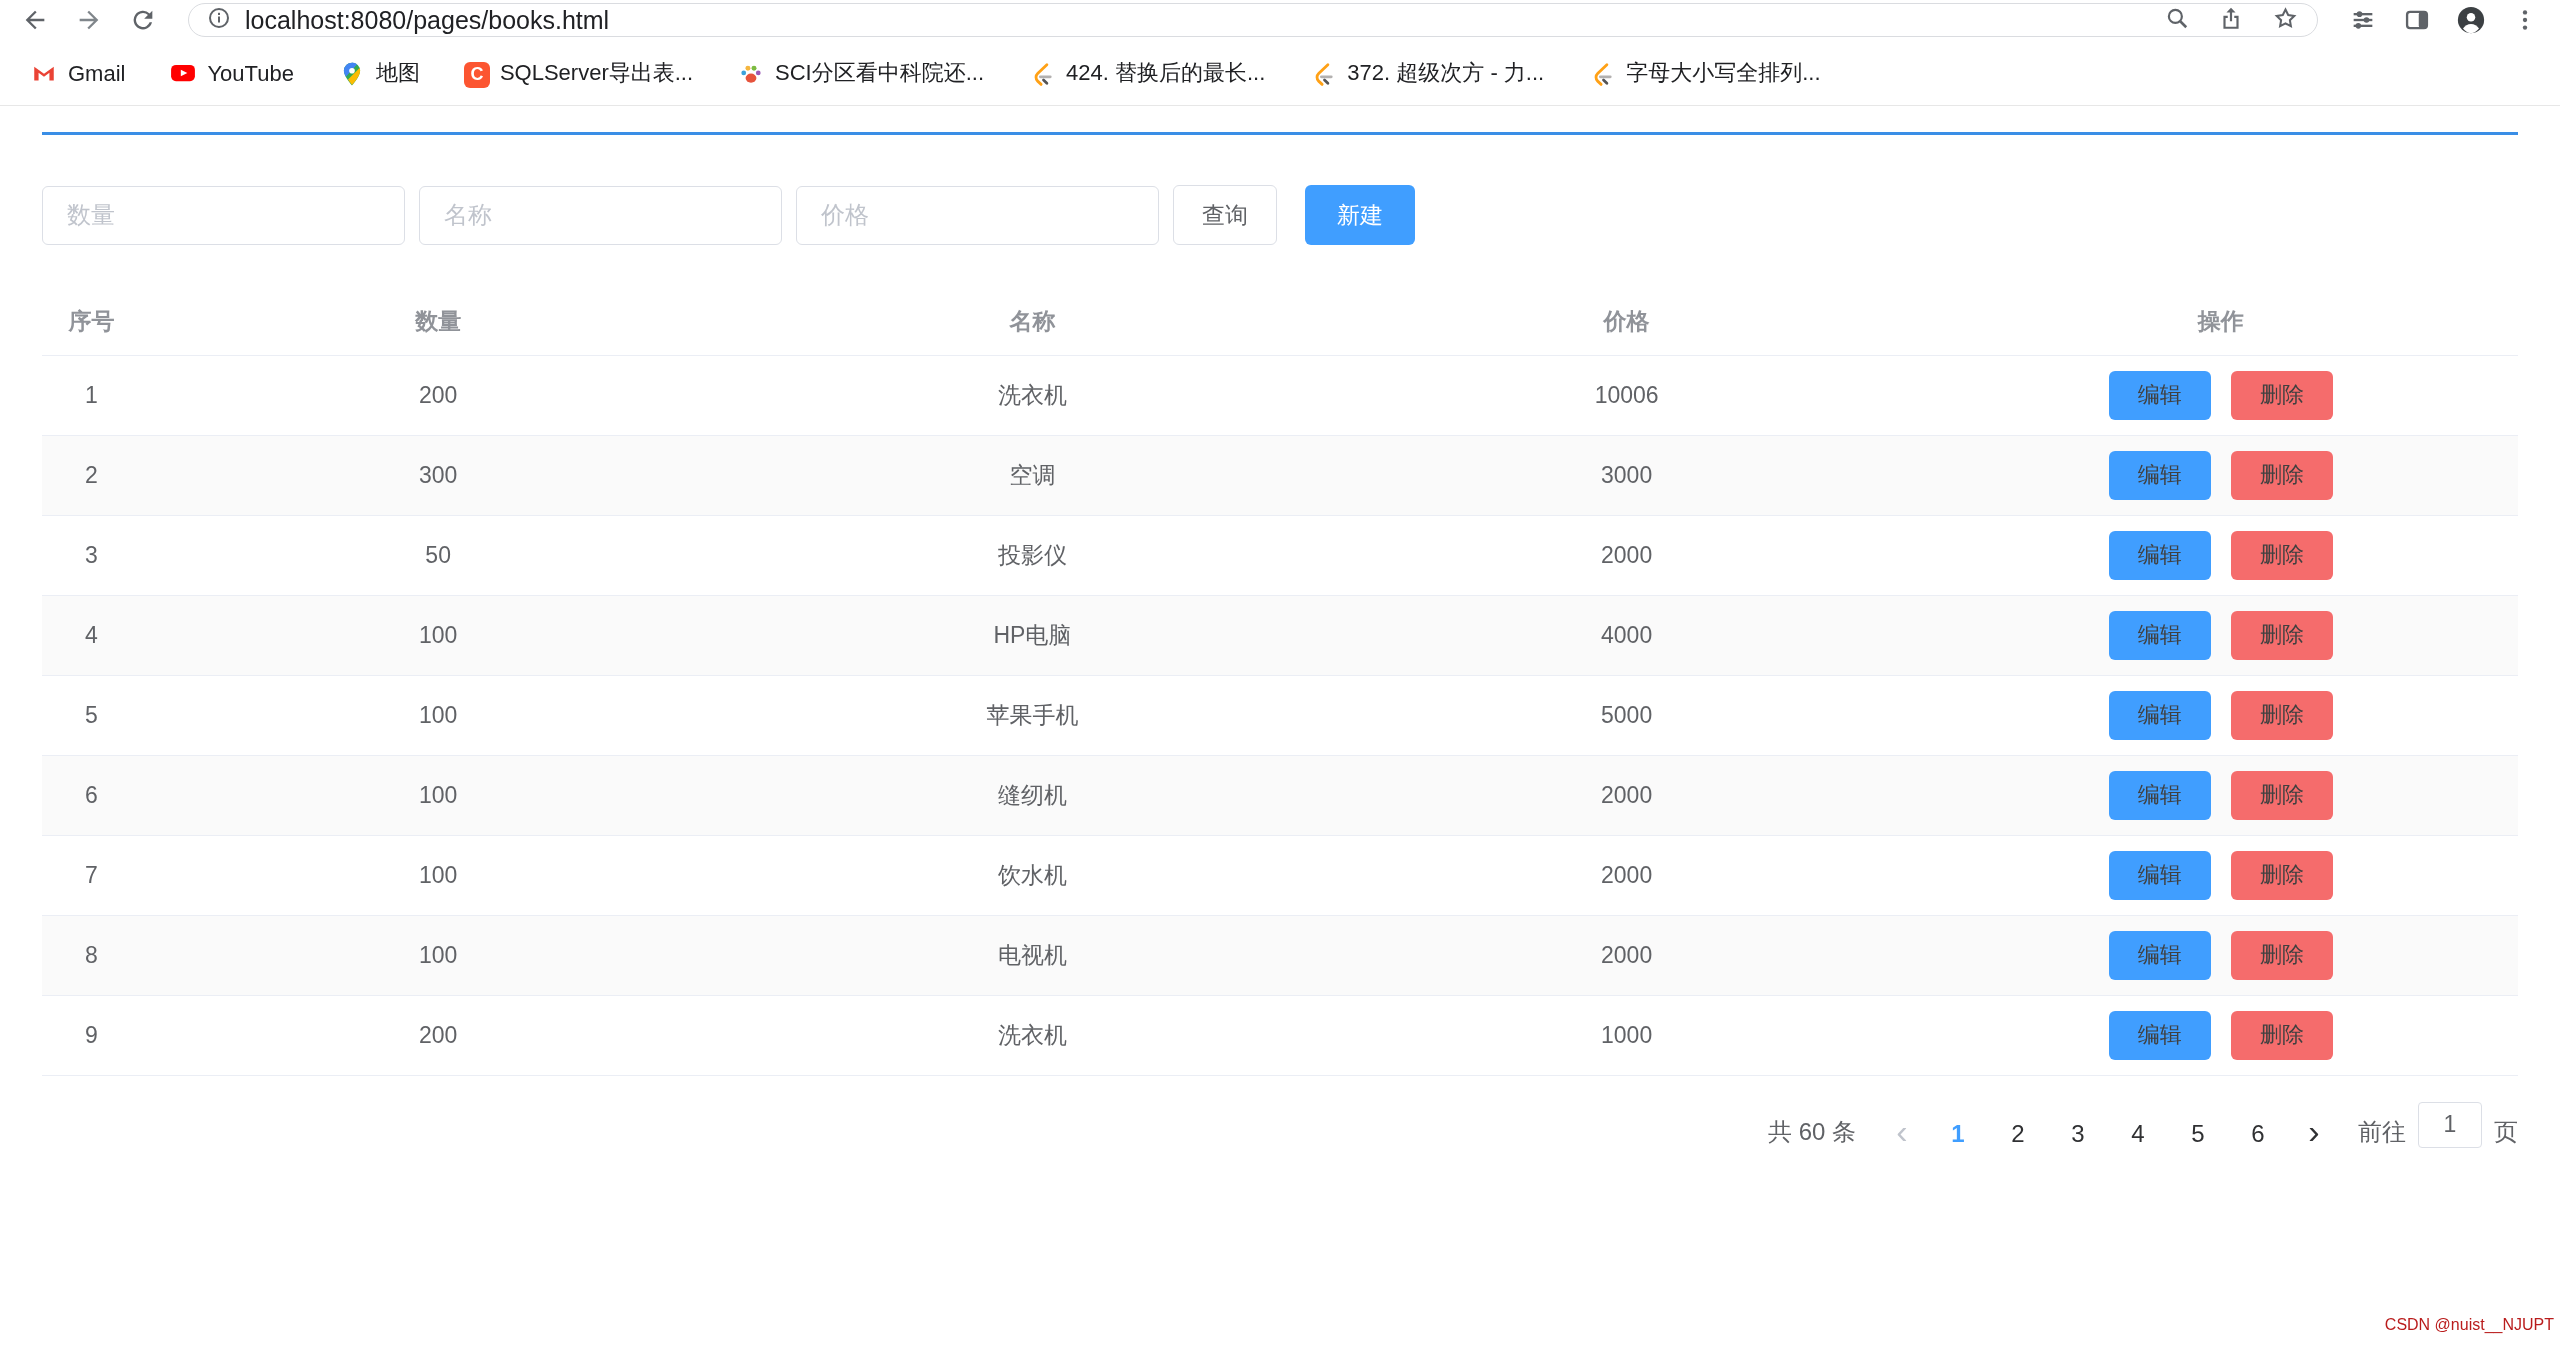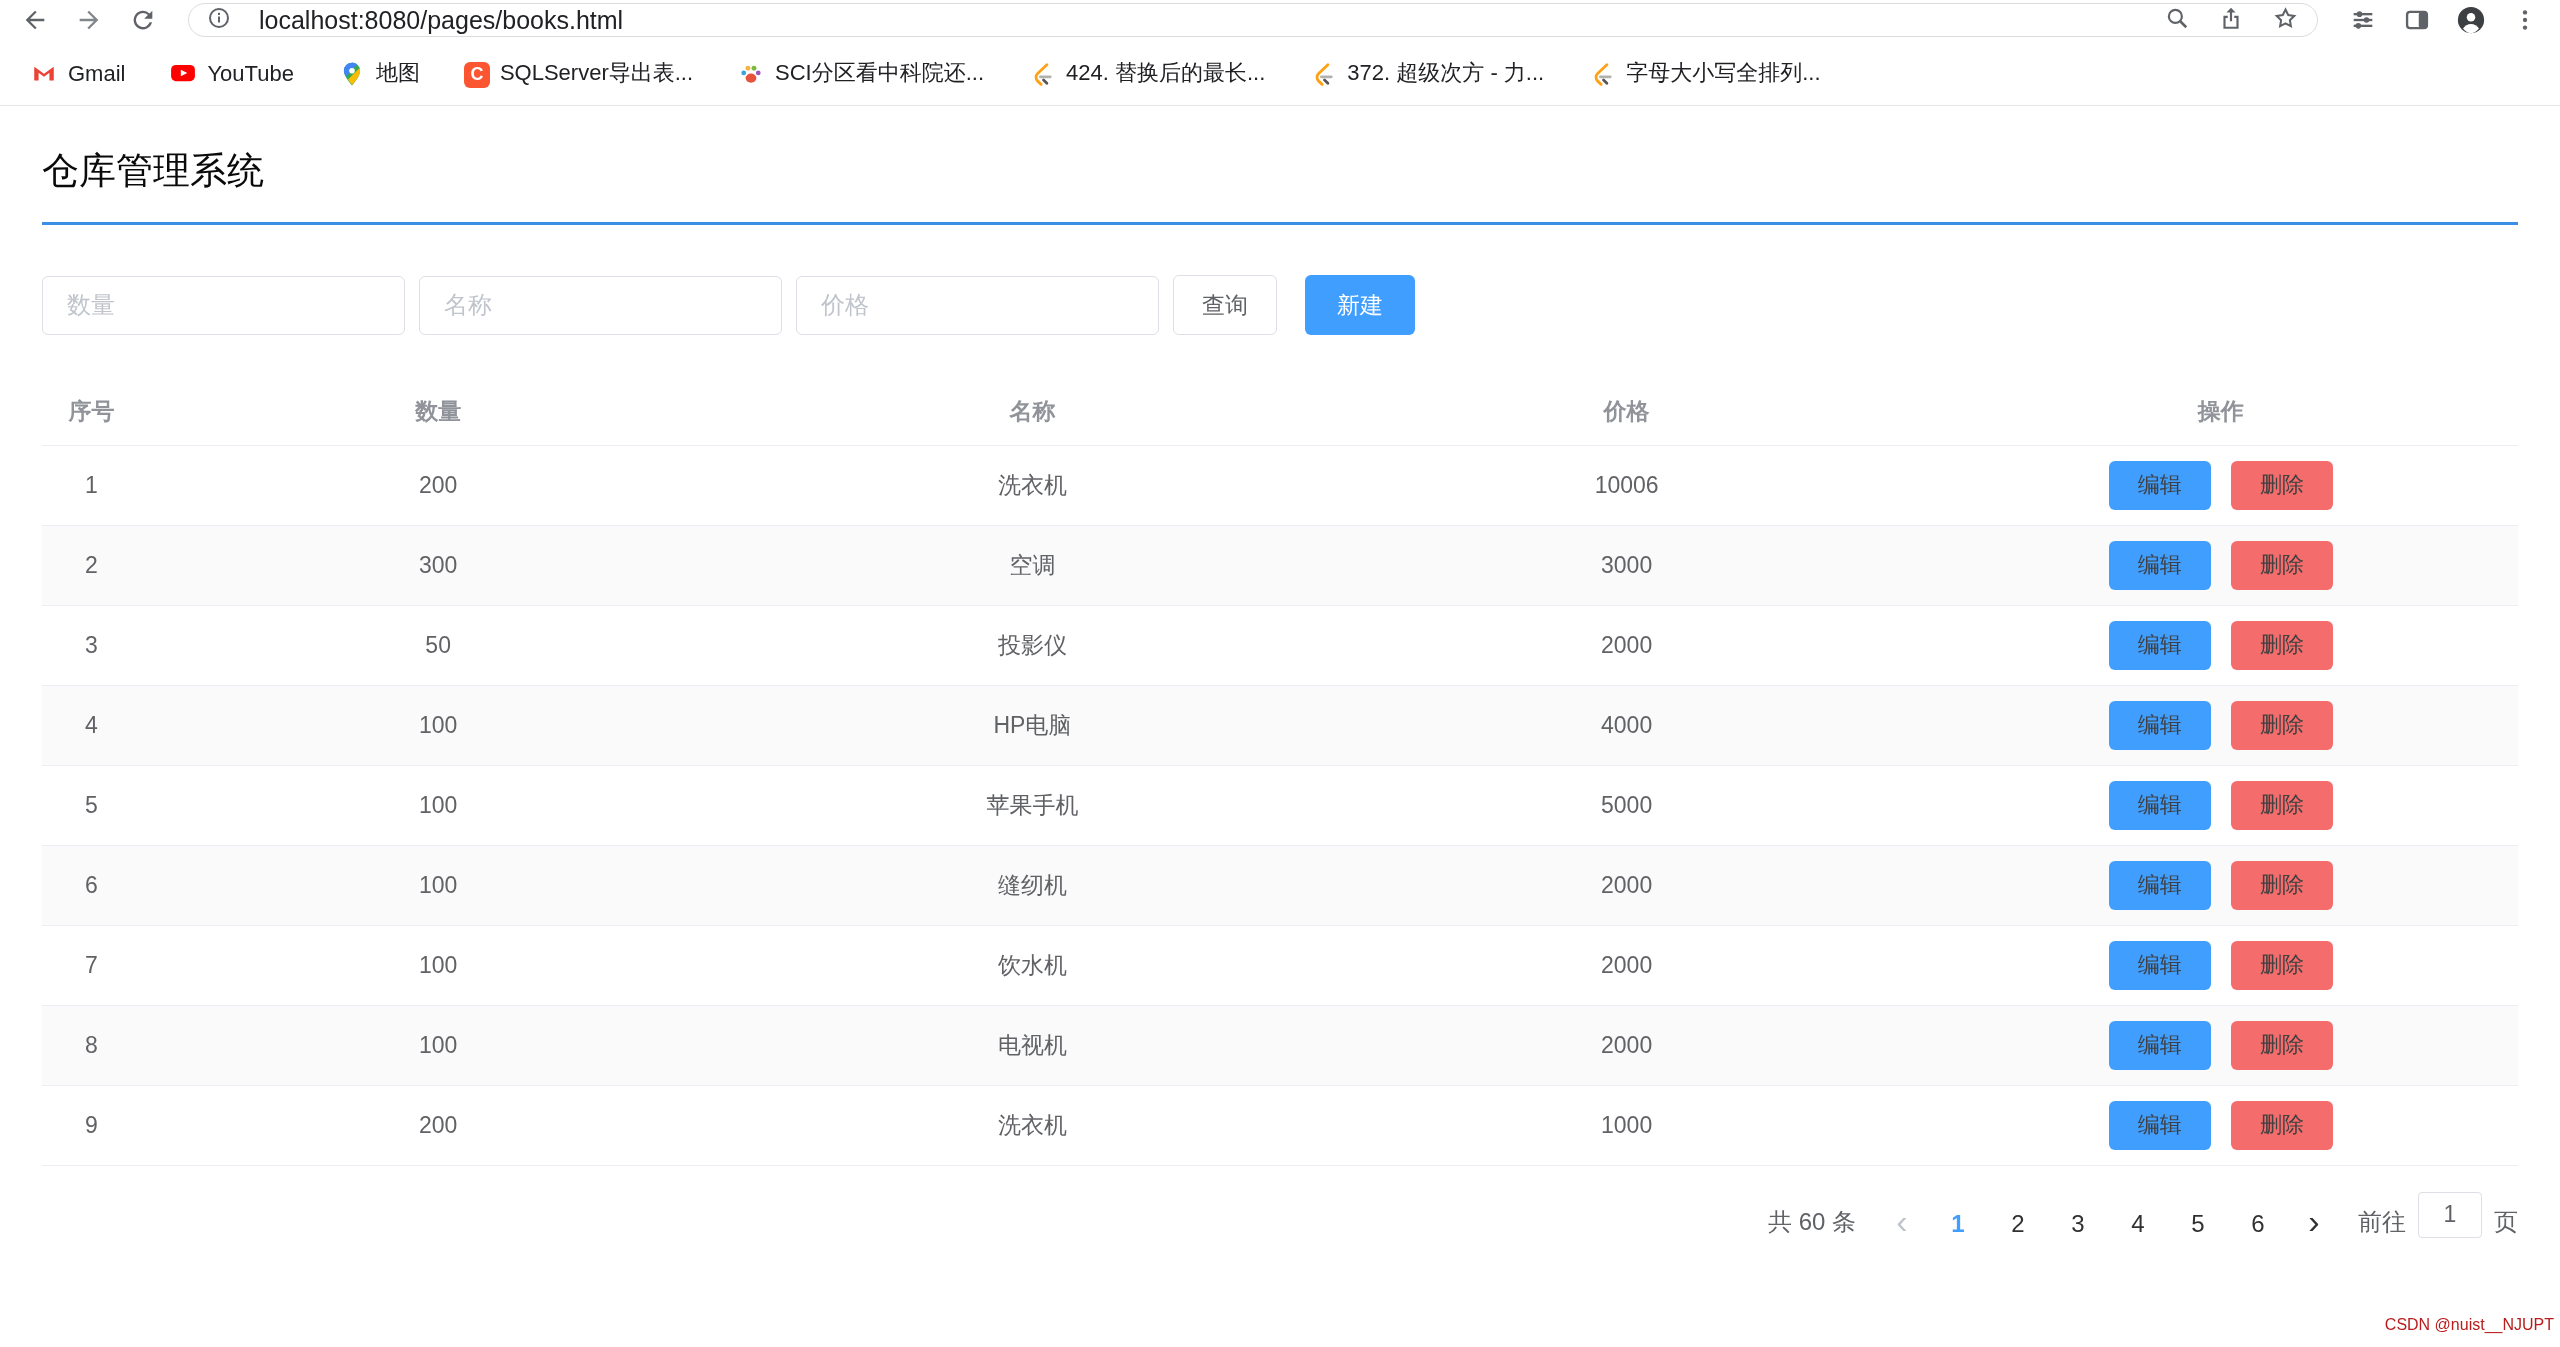--- a/index.html
+++ b/index.html
@@ -3,21 +3,21 @@
 <meta charset="utf-8">
 <style>
   *{box-sizing:border-box;margin:0;padding:0}
   body{width:2560px;height:1347px;background:#fff;overflow:hidden;position:relative;
        font-family:"Liberation Sans","DejaVu Sans",sans-serif;color:#303133}
 
   
   .topbar{height:40px;display:flex;align-items:center;padding:0 18px;gap:20px;background:#fff}
   .icon-btn{width:34px;height:34px;display:flex;align-items:center;justify-content:center;flex:0 0 auto;cursor:pointer}
   .addressbar{flex:1;height:34px;border:1px solid #dadce0;border-radius:17px;background:#fff;
-              display:flex;align-items:center;padding:0 18px;gap:28px;margin:0 8px}
+              display:flex;align-items:center;padding:0 18px;gap:14px;margin:0 8px}
   .url{font-size:25px;color:#202124;white-space:nowrap}
   .pill-right{margin-left:auto;display:flex;align-items:center;gap:28px}
 
   .bookmarks{height:66px;display:flex;align-items:center;gap:44px;padding:0 30px;
              border-bottom:1px solid #e7e7e7;background:#fff}
   .bm{display:flex;align-items:flex-end;gap:10px;cursor:pointer;white-space:nowrap}
   .bm-label{font-size:22px;color:#202124}
   .fav{width:28px;height:28px;display:flex;align-items:center;justify-content:center}
   .csdn-badge{width:26px;height:26px;background:#FC5531;color:#fff;border-radius:6px;
               font-weight:bold;font-size:18px;display:flex;align-items:center;justify-content:center}
@@ -218,21 +218,20 @@
           <path d="M16.5 3.5 8 11.6a4.8 4.8 0 0 0 0 7l3.2 3" fill="none" stroke="#FFA116" stroke-width="2.6" stroke-linecap="round"></path>
           <path d="M16.5 20.5 13.4 17.5" fill="none" stroke="#555" stroke-width="2.6" stroke-linecap="round"></path>
           <line x1="10.5" y1="14.6" x2="19.6" y2="14.6" stroke="#B3B1B0" stroke-width="2.6" stroke-linecap="round"></line>
         </svg>
     </span>
     <span class="bm-label">字母大小写全排列...</span>
   </span>
 </div>
 
 <div class="page">
-  <h1 class="page-title">仓库管理系统</h1>
   <div class="blue-divider"></div>
 
   <div class="toolbar">
     <input placeholder="数量" style="">
     <input placeholder="名称" style="">
     <input placeholder="价格" style="">
     <button class="btn btn-plain">查询</button>
     <button class="btn btn-primary">新建</button>
   </div>
 

